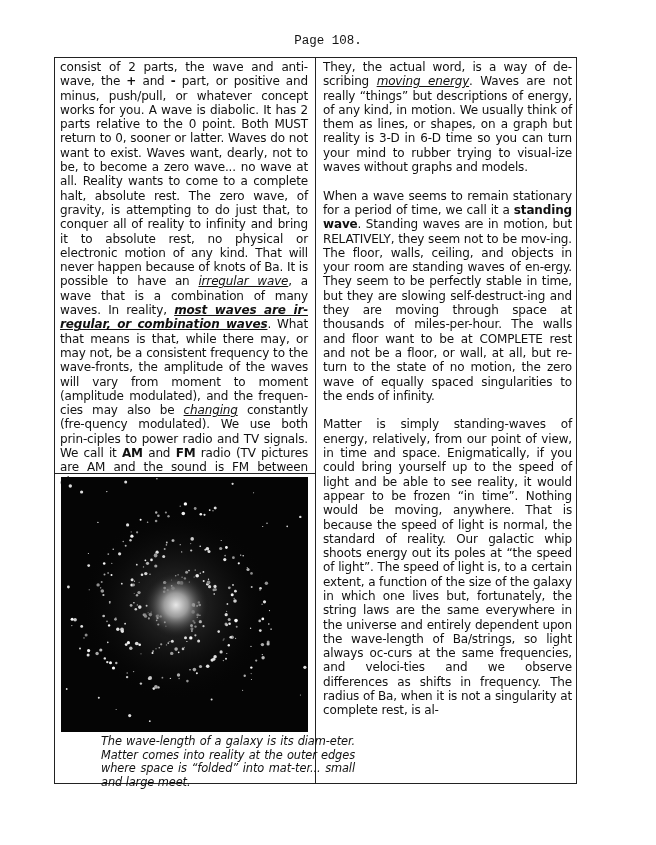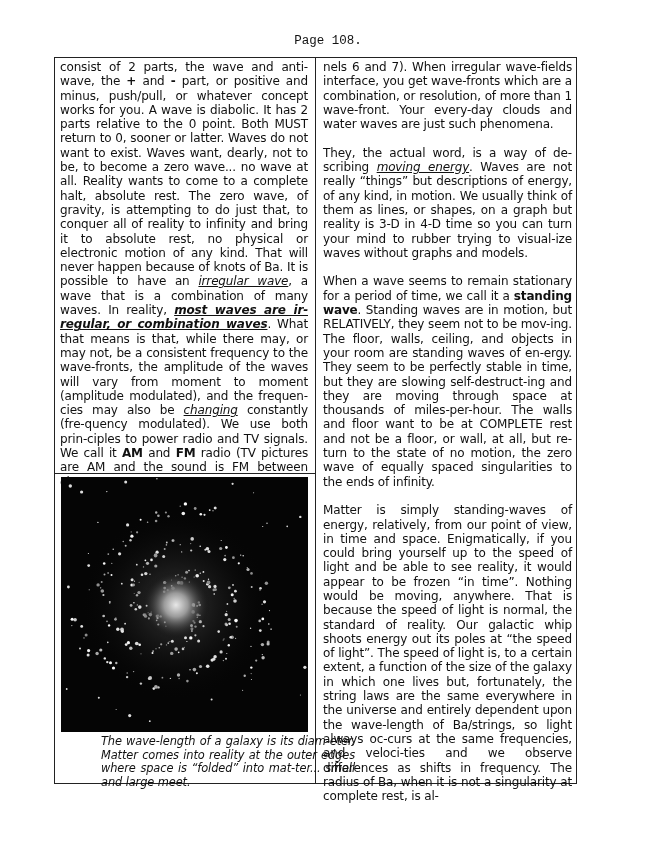--- a/index.html
+++ b/index.html
@@ -363,18 +363,17 @@
           <circle cx="28.2" cy="112.8" r="0.5" fill="#dddddd"></circle>
           <circle cx="7.4" cy="110.0" r="1.4" fill="#dddddd"></circle>
         </g>
       <circle cx="115" cy="128" r="34" fill="url(#core)"></circle>
     </svg>
   </div>
 
   <div class="caption">The wave-length of a galaxy is its diam-eter.  Matter comes into reality at the outer edges where space is “folded” into mat-ter... small and large meet.</div>
 
   <div class="col col-right">
-    <p><span>nels 6 and 7).  When irregular wave-fields interface, you get  wave-fronts which are a combination, or resolution, of more than 1 wave-front.  Your every-day clouds and water waves are  just  such  phenomena.</span></p>
-    <p><span>They, the actual word, is a way of de-scribing </span><span class="u">moving energy</span><span>.  Waves are not really “things” but descriptions of energy, of any kind, in motion.  We usually  think of them as lines, or shapes, on a graph but  reality is 3-D in 4-D time so you can turn your mind to rubber trying to visual-ize waves without graphs and models.</span></p>
+    <p><span>They, the actual word, is a way of de-scribing </span><span class="u">moving energy</span><span>.  Waves are not really “things” but descriptions of energy, of any kind, in motion.  We usually  think of them as lines, or shapes, on a graph but  reality is 3-D in 6-D time so you can turn your mind to rubber trying to visual-ize waves without graphs and models.</span></p>
     <p><span>When a wave seems to remain stationary for a period of time, we call it a </span><span class="b">standing wave</span><span>.  Standing waves are in motion, but RELATIVELY, they seem not  to be mov-ing.  The floor, walls, ceiling, and objects in your room are standing waves of en-ergy.  They seem to be perfectly stable in time, but  they are slowing self-destruct-ing and they are moving through space at thousands of miles-per-hour.  The walls and floor want  to be at COMPLETE rest and not be a floor, or wall, at all, but re-turn to the state of no motion, the zero wave of equally spaced singularities  to the ends of  infinity.</span></p>
     <p><span>Matter is simply standing-waves of energy, relatively, from our point of view, in time and space.  Enigmatically, if you could bring yourself up to the speed of light and be able to see reality, it would appear to be frozen “in time”.  Nothing would be moving, anywhere.  That is because the speed of light is normal, the standard of reality.  Our galactic whip shoots energy out  its poles at “the speed of light”.  The speed of light is, to a certain extent, a function of the size of the galaxy in which one lives but,  fortunately, the string laws are the same everywhere in the universe and entirely dependent upon the wave-length of Ba/strings, so light always oc-curs at the same frequencies, and veloci-ties and we observe differences as shifts in frequency.  The radius of Ba, when it is not a singularity at complete rest, is al-</span></p>
   </div>
 </div>
 
 </body></html>

